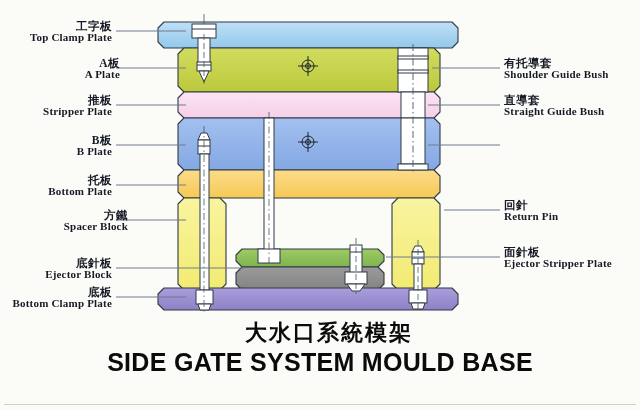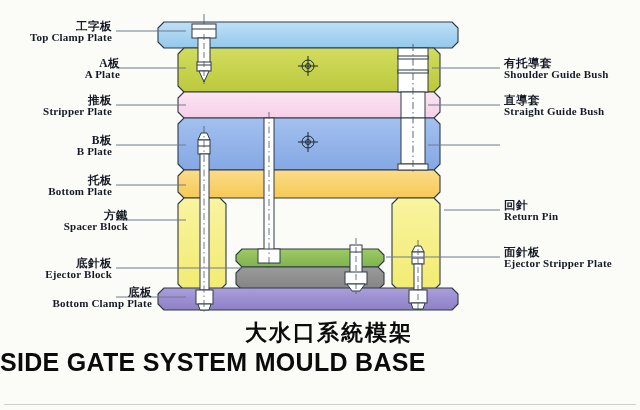--- a/index.html
+++ b/index.html
@@ -17,21 +17,21 @@
   .label{font-weight:bold;color:#161a25;line-height:1.08;white-space:nowrap;}
   .label .cn{display:block;font-size:11.5px;letter-spacing:.5px;}
   .label .en{display:block;font-size:11px;letter-spacing:.2px;}
   .label.left{text-align:right;}
   .label.right{text-align:left;}
 
   
   #title-cn{font-family:"DejaVu Sans","Liberation Sans",sans-serif;font-weight:bold;
     font-size:22px;letter-spacing:2px;color:#0b0b0b;text-align:center;width:640px;margin-left:9px;}
   #title-en{font-family:"Liberation Sans","DejaVu Sans",sans-serif;font-weight:bold;
-    font-size:25px;letter-spacing:.3px;color:#0b0b0b;text-align:left;width:640px;}
+    font-size:25px;letter-spacing:.3px;color:#0b0b0b;text-align:center;width:640px;}
 
   #bottom-rule{left:4px;top:404px;width:632px;height:1px;background:#cfcfcf;}
   svg.dg{position:absolute;left:0;top:0;}
 </style>
 </head>
 <body>
 
 <div id="stage">
 
   <svg class="dg" width="640" height="410" viewBox="0 0 640 410">
@@ -216,21 +216,21 @@
   <div class="label left" style="left:0;top:209px;width:112px;margin-left:16px;">
     <span class="cn">方鐵</span>
     <span class="en">Spacer Block</span>
   </div>
 
   <div class="label left" style="left:0;top:257px;width:112px;">
     <span class="cn">底針板</span>
     <span class="en">Ejector Block</span>
   </div>
 
-  <div class="label left" style="left:0;top:286px;width:112px;padding-left:40px;">
+  <div class="label left" style="left:0;top:286px;width:112px;">
     <span class="cn">底板</span>
     <span class="en">Bottom Clamp Plate</span>
   </div>
 
   <div class="label right" style="left:504px;top:57px;">
     <span class="cn">有托導套</span>
     <span class="en">Shoulder Guide Bush</span>
   </div>
 
   <div class="label right" style="left:504px;top:94px;">

